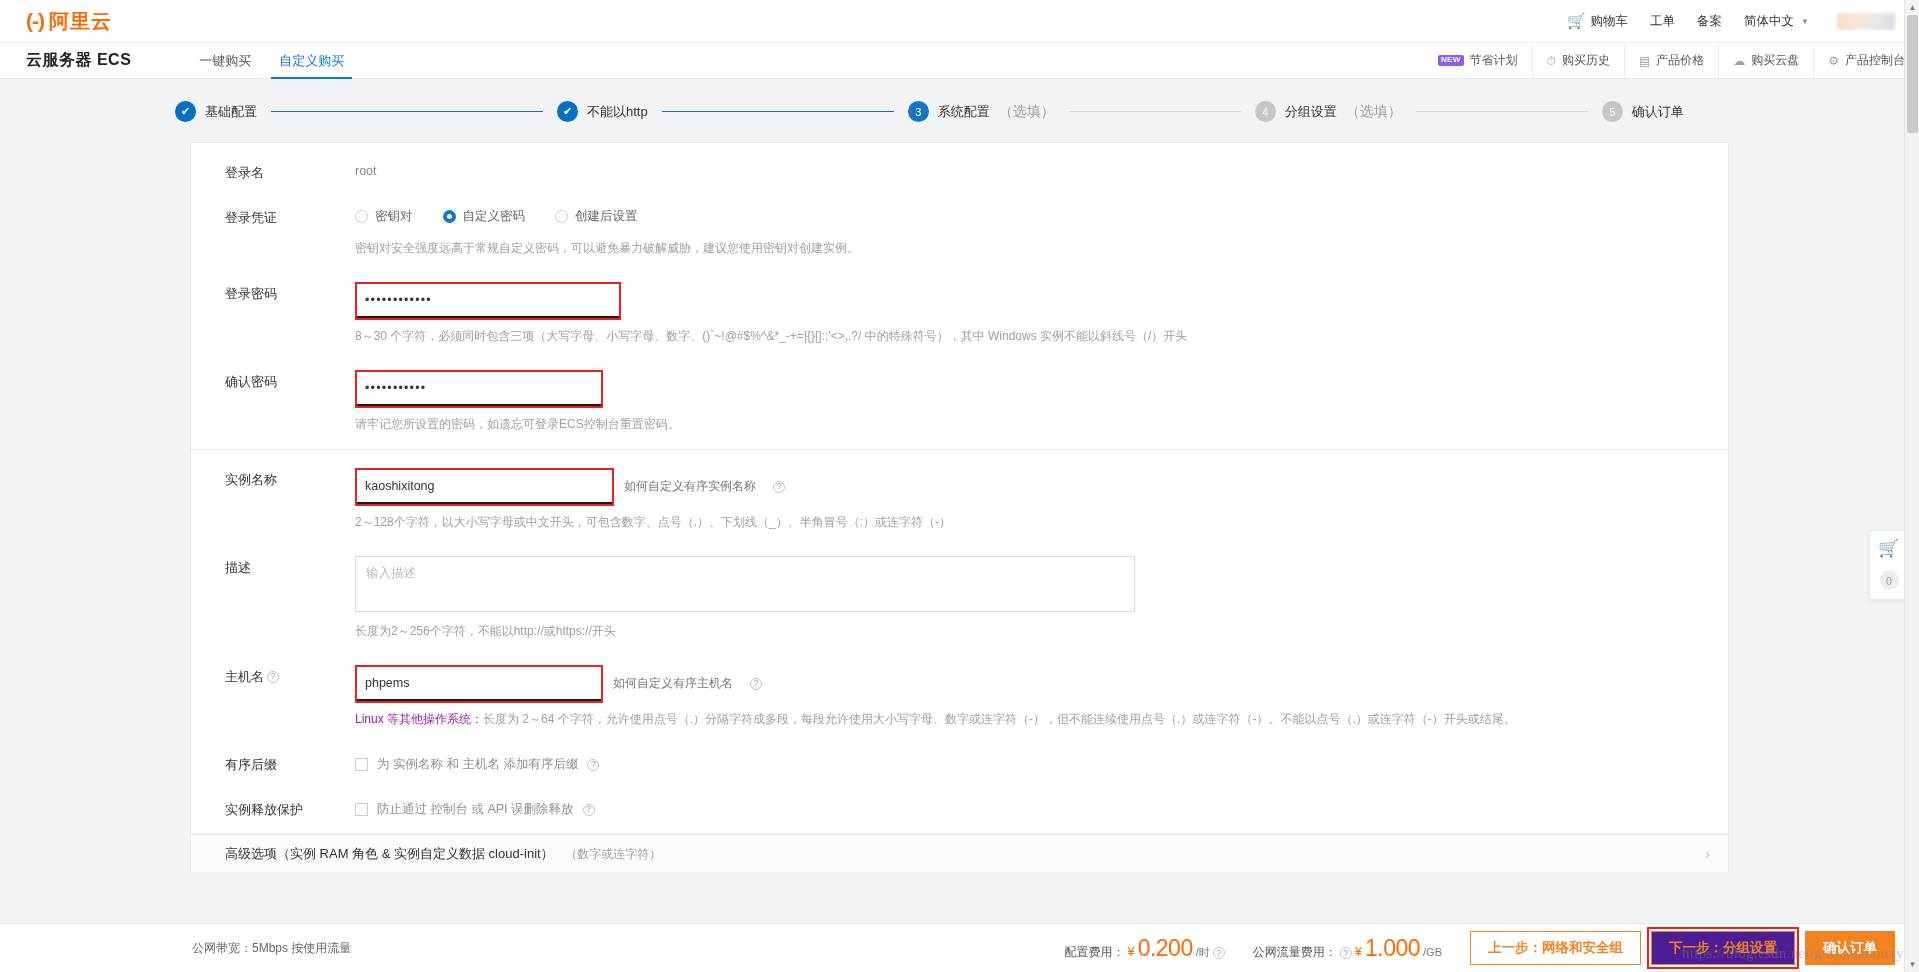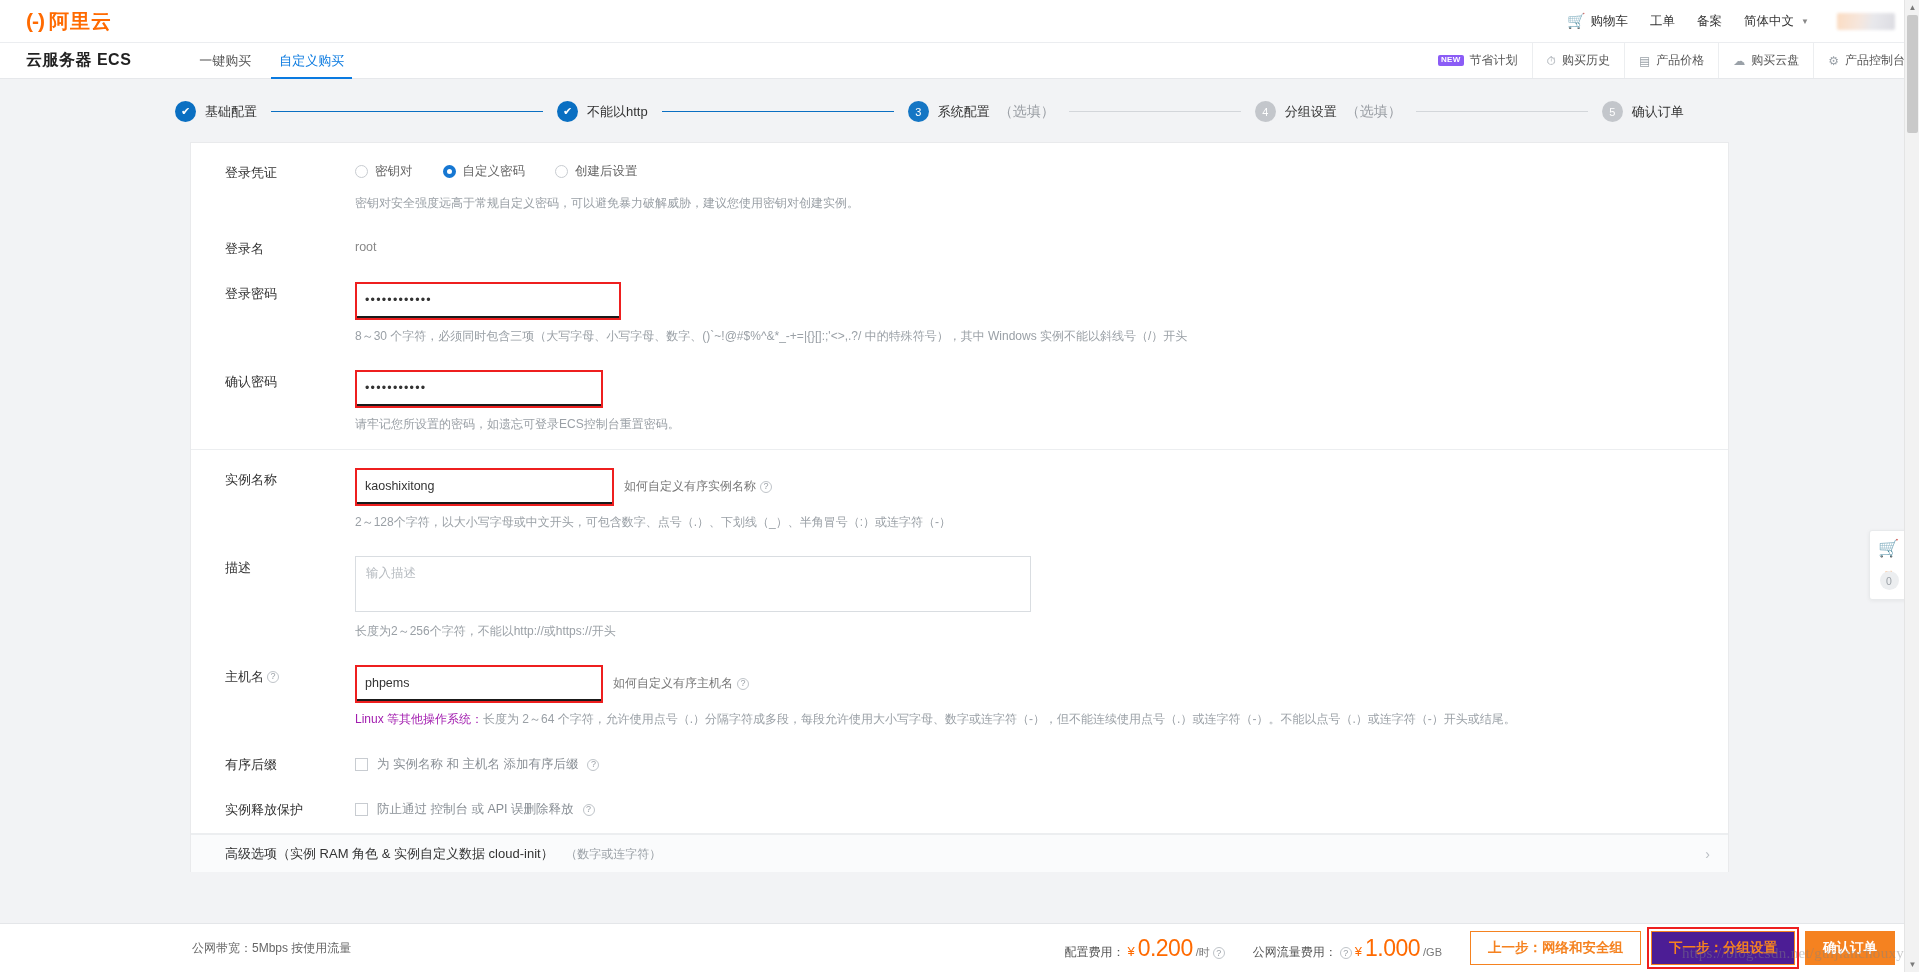--- a/index.html
+++ b/index.html
@@ -122,25 +122,25 @@
   }
   .uline.pw { letter-spacing: 1.2px; }
   .uline.w255 { width: 255px; }
   .uline.w244 { width: 244px; }
   .key-ico {
     position: absolute; right: 9px; top: 50%; transform: translateY(-50%);
     width: 8px; height: 17px; pointer-events: none;
   }
   .key-ico .kh { width: 8px; height: 8px; border-radius: 50%; background: #b8bcc1; }
   .key-ico .ks { width: 3px; height: 9px; background: #b8bcc1; margin: 0 auto; }
-  .aside-link { font-size: 12px; color: #777; margin-left: 10px; display: inline-flex; align-items: center; gap: 4px; justify-content: space-between; }
+  .aside-link { font-size: 12px; color: #777; margin-left: 10px; display: inline-flex; align-items: center; gap: 17px; justify-content: space-between; }
   .inline-wrap { display: flex; align-items: center; }
 
   textarea.desc {
-    width: 676px; height: 56px; border: 1px solid #d9dde1; resize: none;
+    width: 780px; height: 56px; border: 1px solid #d9dde1; resize: none;
     padding: 8px 10px; font-size: 12.5px; color: #333;
     font-family: "Liberation Sans", sans-serif; outline: none;
   }
   textarea.desc::placeholder { color: #b6bbc0; }
 
   .cbrow { display: flex; align-items: center; gap: 9px; padding-top: 3px; }
   .cbox { width: 13px; height: 13px; border: 1px solid #c8ccd1; background: #fff; flex: 0 0 auto; }
   .cblabel { font-size: 12.5px; color: #8a9096; }
 
   .adv {
@@ -291,20 +291,27 @@
 
     <div class="step">
       <div class="step-dot todo">5</div>
       <div class="step-label">确认订单</div>
     </div>
   </div>
 
   <div class="card">
 
     <div class="sect">
+
+      <div class="row">
+        <div class="lbl">登录名</div>
+        <div class="ctl">
+          <div class="value">root</div>
+        </div>
+      </div>
 
       <div class="row">
         <div class="lbl">登录凭证</div>
         <div class="ctl">
           <div class="radios">
             <div class="radio">
               <span class="rdot"></span>
               <span>密钥对</span>
             </div>
             <div class="radio">
@@ -314,27 +321,20 @@
             <div class="radio">
               <span class="rdot"></span>
               <span>创建后设置</span>
             </div>
           </div>
           <div class="hint">密钥对安全强度远高于常规自定义密码，可以避免暴力破解威胁，建议您使用密钥对创建实例。</div>
         </div>
       </div>
 
       <div class="row">
-        <div class="lbl">登录名</div>
-        <div class="ctl">
-          <div class="value">root</div>
-        </div>
-      </div>
-
-      <div class="row">
         <div class="lbl">登录密码</div>
         <div class="ctl">
           <div class="hl">
             <input class="uline pw" type="text" value="••••••••••••" style="">
             <span class="key-ico">
               <span class="kh"></span><span class="ks"></span>
             </span>
           </div>
           <div class="hint tight">8～30 个字符，必须同时包含三项（大写字母、小写字母、数字、()`~!@#$%^&amp;*_-+=|{}[]:;'&lt;&gt;,.?/ 中的特殊符号），其中 Windows 实例不能以斜线号（/）开头</div>
         </div>

